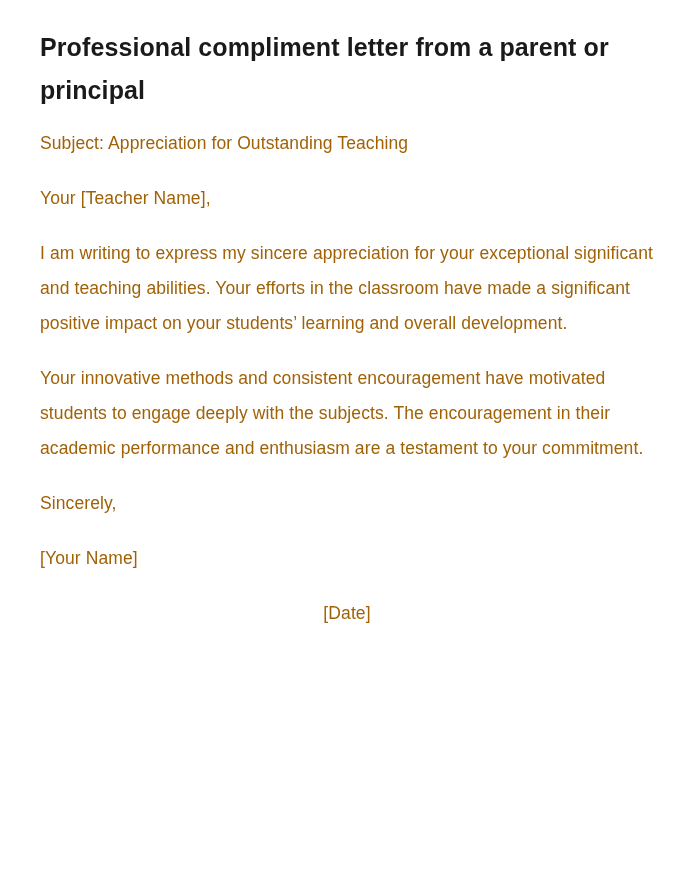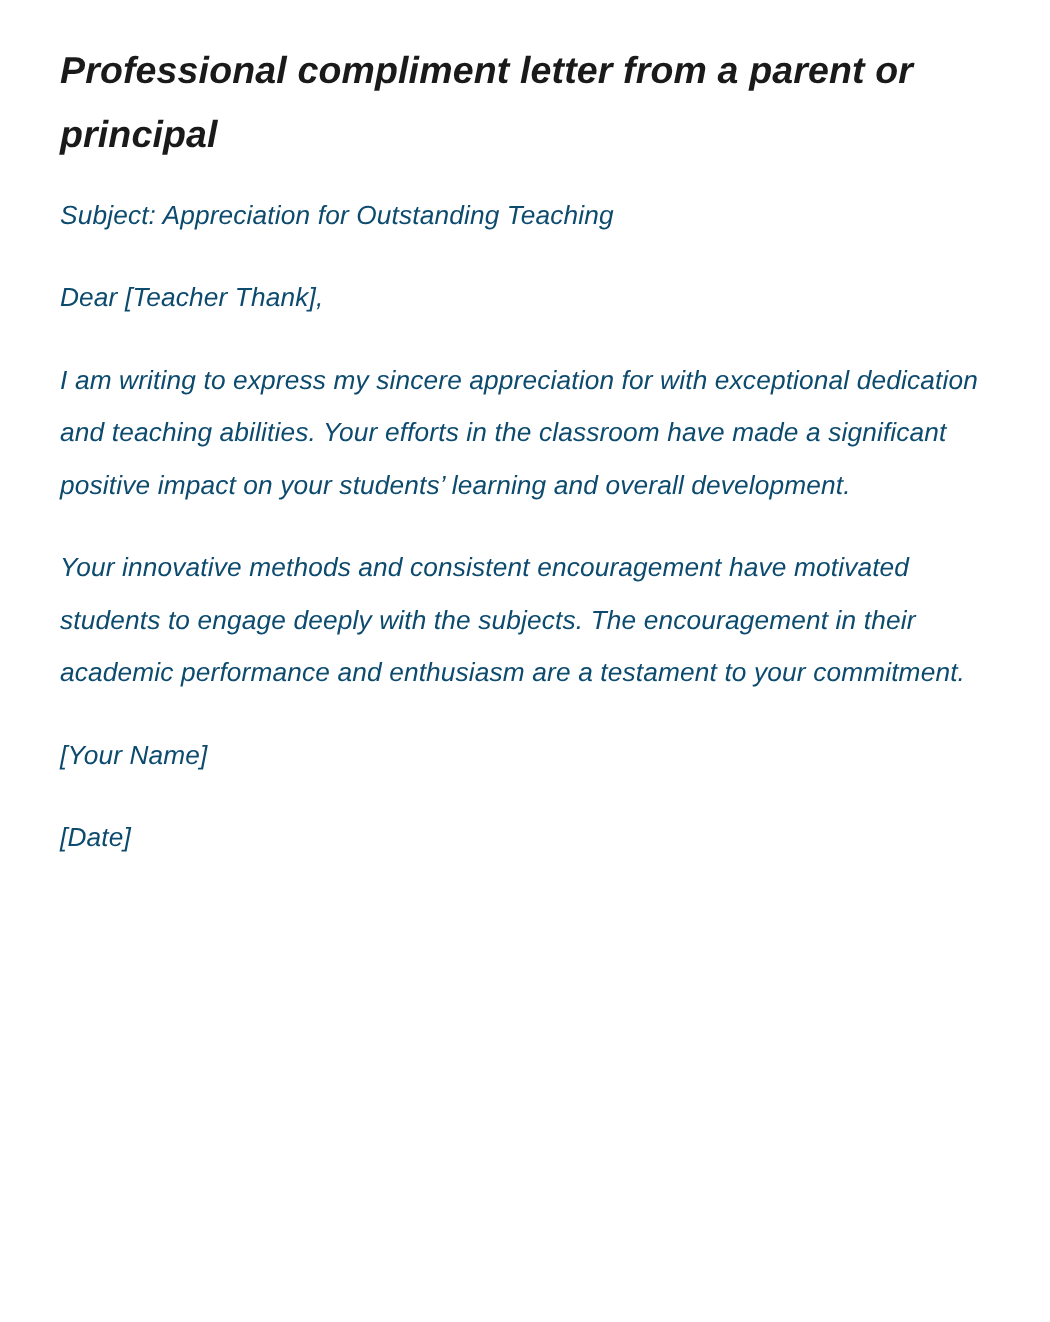--- a/index.html
+++ b/index.html
@@ -1,15 +1,15 @@
 <!DOCTYPE html>
 <html><head>
 <meta charset="utf-8">
 <style>
-  * { margin: 0; padding: 0; box-sizing: border-box; font-style: italic; }
+  * { margin: 0; padding: 0; box-sizing: border-box; }
   html, body {
     width: 700px;
     background: #ffffff;
     font-family: "Liberation Sans", "DejaVu Sans", sans-serif;
   }
   .page {
     width: 700px;
     min-height: 881px;
     background: #ffffff;
     padding: 26px 42px 40px 40px;
@@ -19,41 +19,42 @@
     font-weight: 700;
     color: #1a1a1a;
     line-height: 43px;
     letter-spacing: 0.1px;
     max-width: 600px;
     margin-bottom: 14px;
   }
   .para {
     font-size: 17.5px;
     font-weight: 400;
-    color: #0c4a6e;
+    color: #a16207;
     line-height: 35px;
     max-width: 614px;
     margin-bottom: 20px;
     letter-spacing: 0.1px;
   }
-  .para:last-child { margin-bottom: 0; }
+  .para:last-child { margin-bottom: 0; text-align: center; }
 </style>
 </head>
 <body>
 
 <div class="page">
   <h1 class="doc-title">Professional compliment letter from a parent or principal</h1>
 
   <p class="para">Subject: Appreciation for Outstanding Teaching</p>
 
-  <p class="para">Dear [Teacher Thank],</p>
+  <p class="para">Your [Teacher Name],</p>
 
-  <p class="para">I am writing to express my sincere appreciation for with exceptional dedication and teaching abilities. Your efforts in the classroom have made a significant positive impact on your students’ learning and overall development.</p>
+  <p class="para">I am writing to express my sincere appreciation for your exceptional significant and teaching abilities. Your efforts in the classroom have made a significant positive impact on your students’ learning and overall development.</p>
 
   <p class="para">Your innovative methods and consistent encouragement have motivated students to engage deeply with the subjects. The encouragement in their academic performance and enthusiasm are a testament to your commitment.</p>
 
 
+  <p class="para">Sincerely,</p>
 
   <p class="para">[Your Name]</p>
 
 
   <p class="para">[Date]</p>
 </div>
 
 </body></html>

